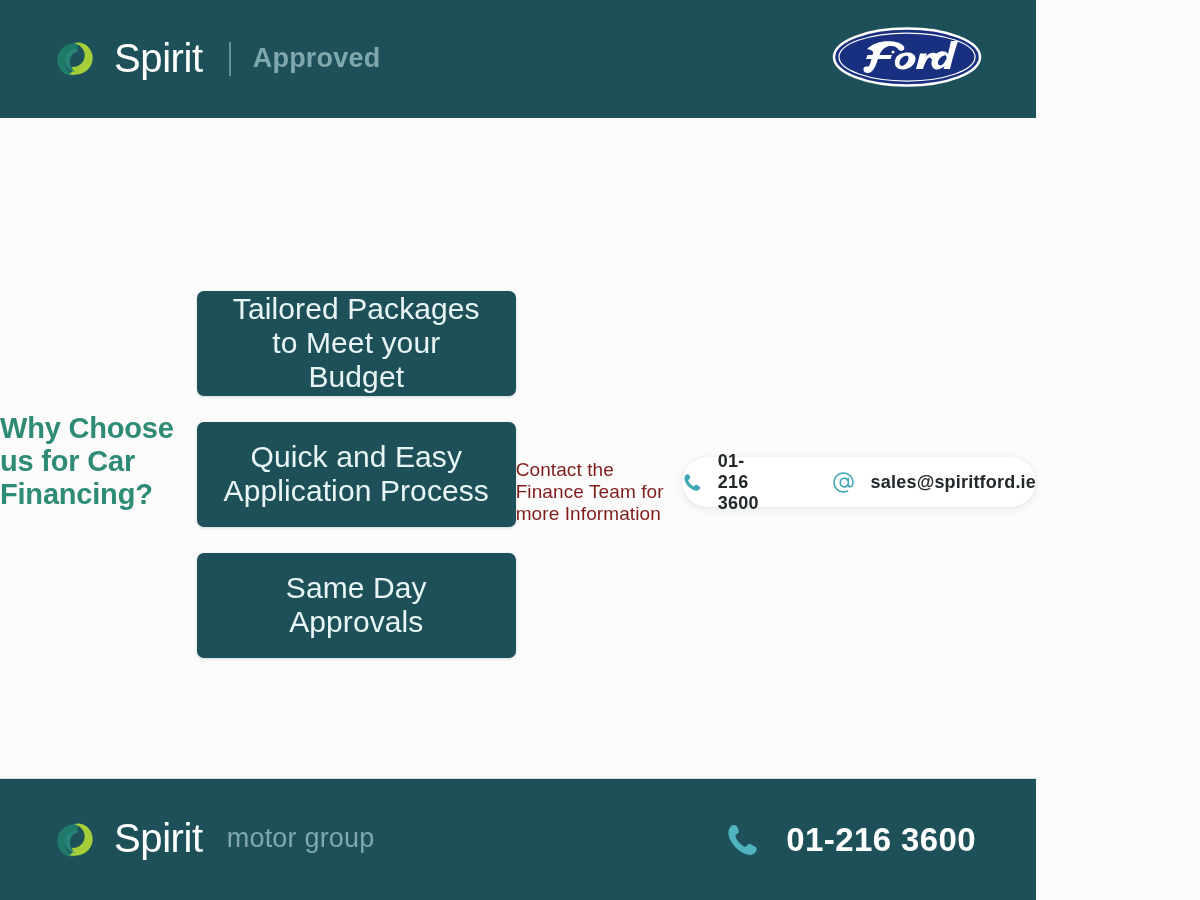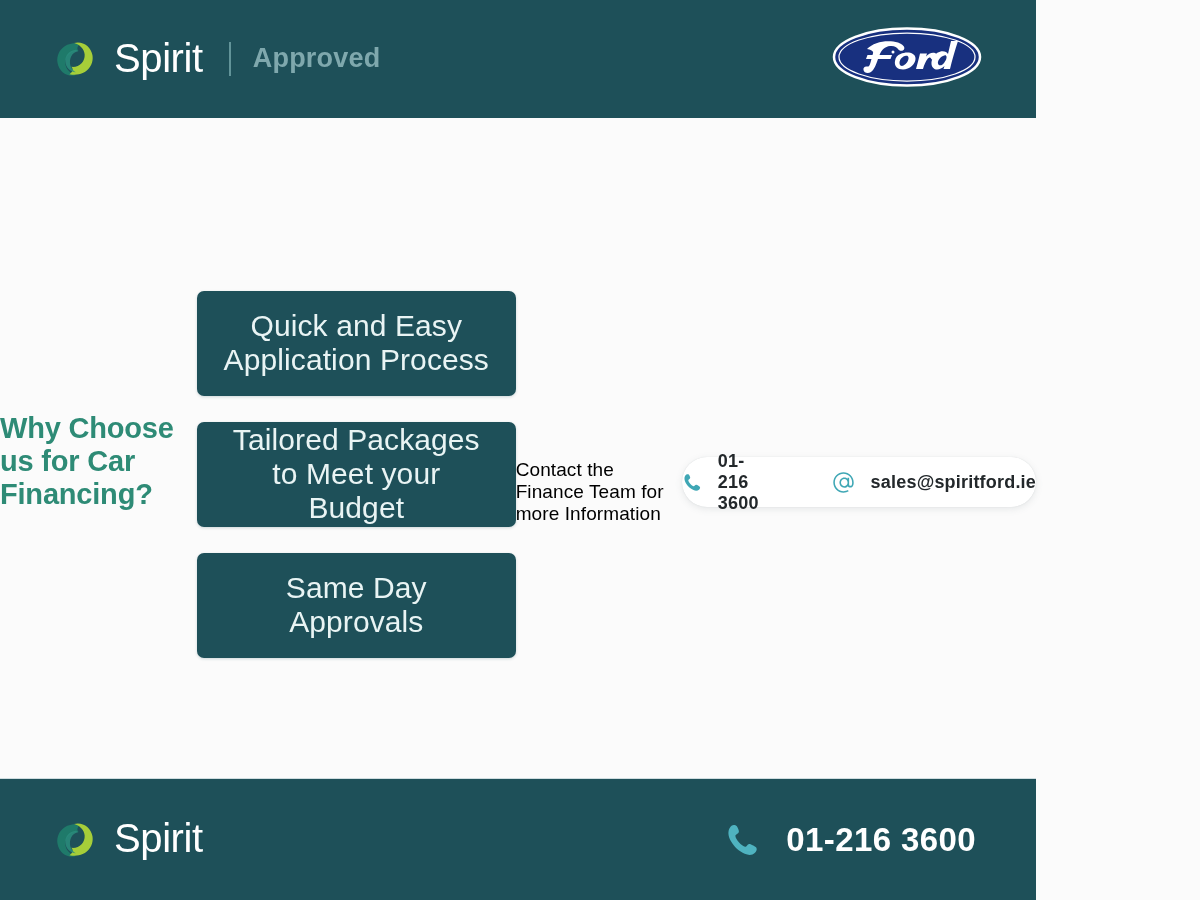--- a/index.html
+++ b/index.html
@@ -117,21 +117,21 @@
     color: #e9f4f4;
     letter-spacing: 0.1px;
     text-align: center;
     padding: 0 24px;
   }
 
   .contact-note {
     margin-top: 36px;
     font-size: 19px;
     font-weight: 400;
-    color: #000000;
+    color: #7f1d1d;
     letter-spacing: 0.1px;
   }
 
   .contact-pill {
     margin-top: 16px;
     width: 690px;
     height: 50px;
     background: #ffffff;
     border-radius: 25px;
     box-shadow: 0 2px 7px rgba(120,130,135,0.16), 0 0 1px rgba(120,130,135,0.25);
@@ -245,25 +245,25 @@
 
   </header>
 
   <main class="main">
 
     <h1 class="headline">Why Choose us for Car Financing?</h1>
 
     <section class="cards">
 
       <div class="card">
+        <span class="card-label">Tailored Packages to Meet your Budget</span>
+      </div>
+
+      <div class="card">
         <span class="card-label">Quick and Easy Application Process</span>
-      </div>
-
-      <div class="card">
-        <span class="card-label">Tailored Packages to Meet your Budget</span>
       </div>
 
       <div class="card">
         <span class="card-label">Same Day Approvals</span>
       </div>
 
     </section>
 
     <p class="contact-note">Contact the Finance Team for more Information</p>
 
@@ -295,20 +295,21 @@
 
     <div class="footer-brand">
       <span class="spiral-mark">
         <svg class="spiral-mark" viewBox="0 0 100 100" xmlns="http://www.w3.org/2000/svg" aria-hidden="true">
           <path d="M62 17 C30 10 8 33 12 58 C15 78 34 90 52 85 C40 82 30 72 29 60 C28 44 41 31 58 33 C52 27 57 20 62 17 Z" fill="#1f7a6a"></path>
           <path d="M38 83 C70 90 92 67 88 42 C85 22 66 10 48 15 C60 18 70 28 71 40 C72 56 59 69 42 67 C48 73 43 80 38 83 Z" fill="#a6ce39"></path>
           <path d="M52 30 C38 31 28 42 29 56 C30 68 39 78 52 79 C44 74 39 66 39 57 C39 44 46 35 57 33 Z" fill="#2a8d7c" opacity=".85"></path>
         </svg>
       </span>
       <span class="footer-word">Spirit</span>
+      <span class="footer-sub">motor group</span>
     </div>
 
     <a class="footer-contact">
       <span>
         <svg class="icon-phone-lg" viewBox="0 0 24 24" xmlns="http://www.w3.org/2000/svg" aria-hidden="true">
           <path d="M6.6 2.6 C5.4 2.4 4.3 3.2 3.6 4.4 C2.3 6.6 2.6 9.6 4.3 12.6 C6.3 16.2 9.6 19.2 13.1 20.7 C15.6 21.8 18 21.6 19.4 20.2 C20.3 19.3 20.9 18.2 20.6 17.3 C20.4 16.7 19.8 16.3 18.8 15.7 C17.8 15.1 16.9 14.6 16.3 14.5 C15.6 14.4 15.1 14.8 14.6 15.4 C14.1 16 13.8 16.4 13.3 16.3 C12.4 16.1 10.7 14.9 9.4 13.4 C8.1 11.9 7.2 10.2 7.2 9.4 C7.2 8.9 7.6 8.6 8.2 8.2 C8.9 7.7 9.4 7.3 9.4 6.6 C9.4 6 9 5 8.5 4 C8 3.1 7.6 2.7 6.6 2.6 Z" fill="#4fb3c0"></path>
         </svg>
       </span>
       <span class="footer-phone">01-216 3600</span>
     </a>

